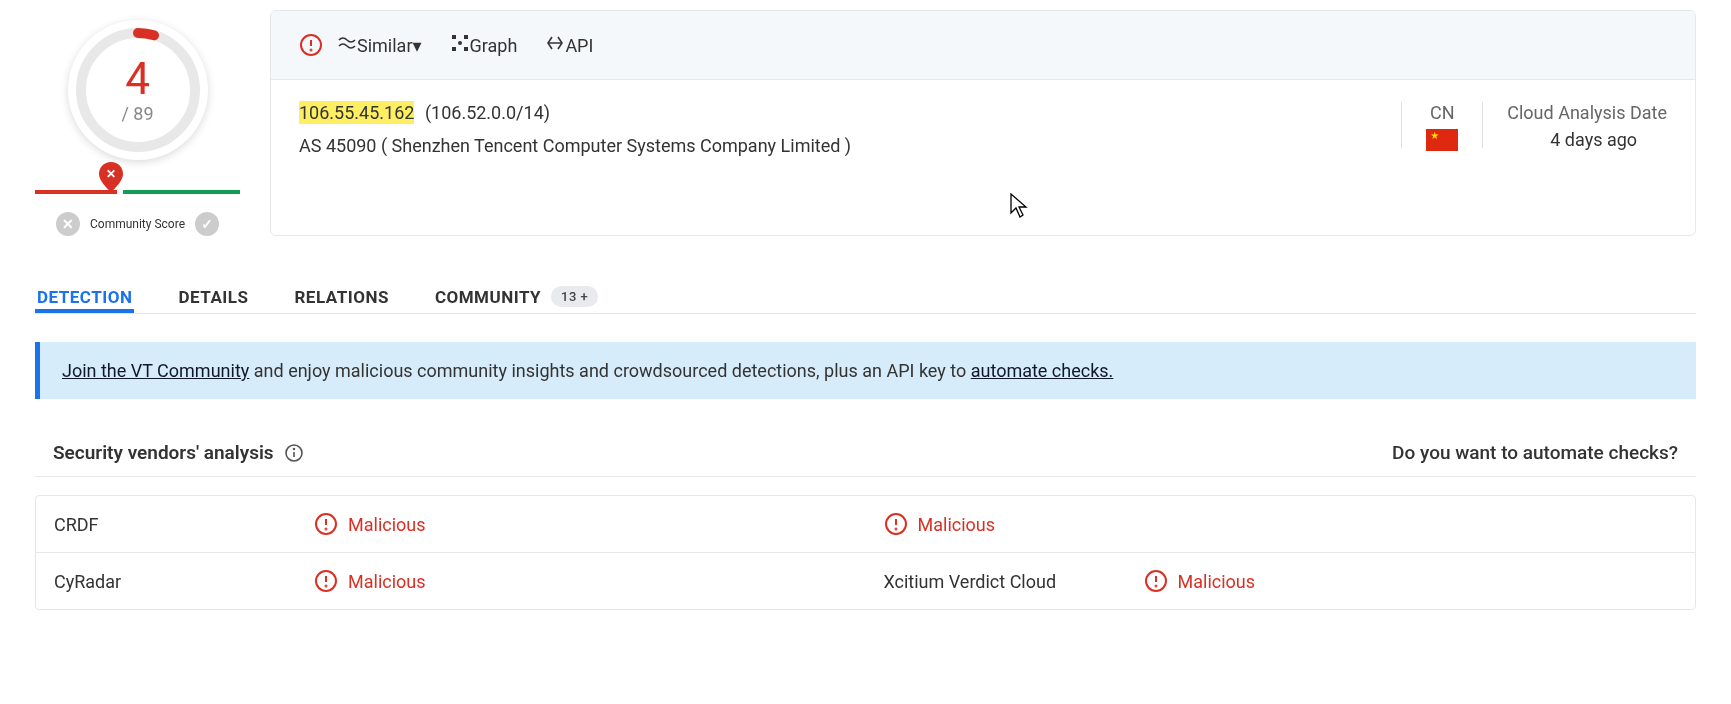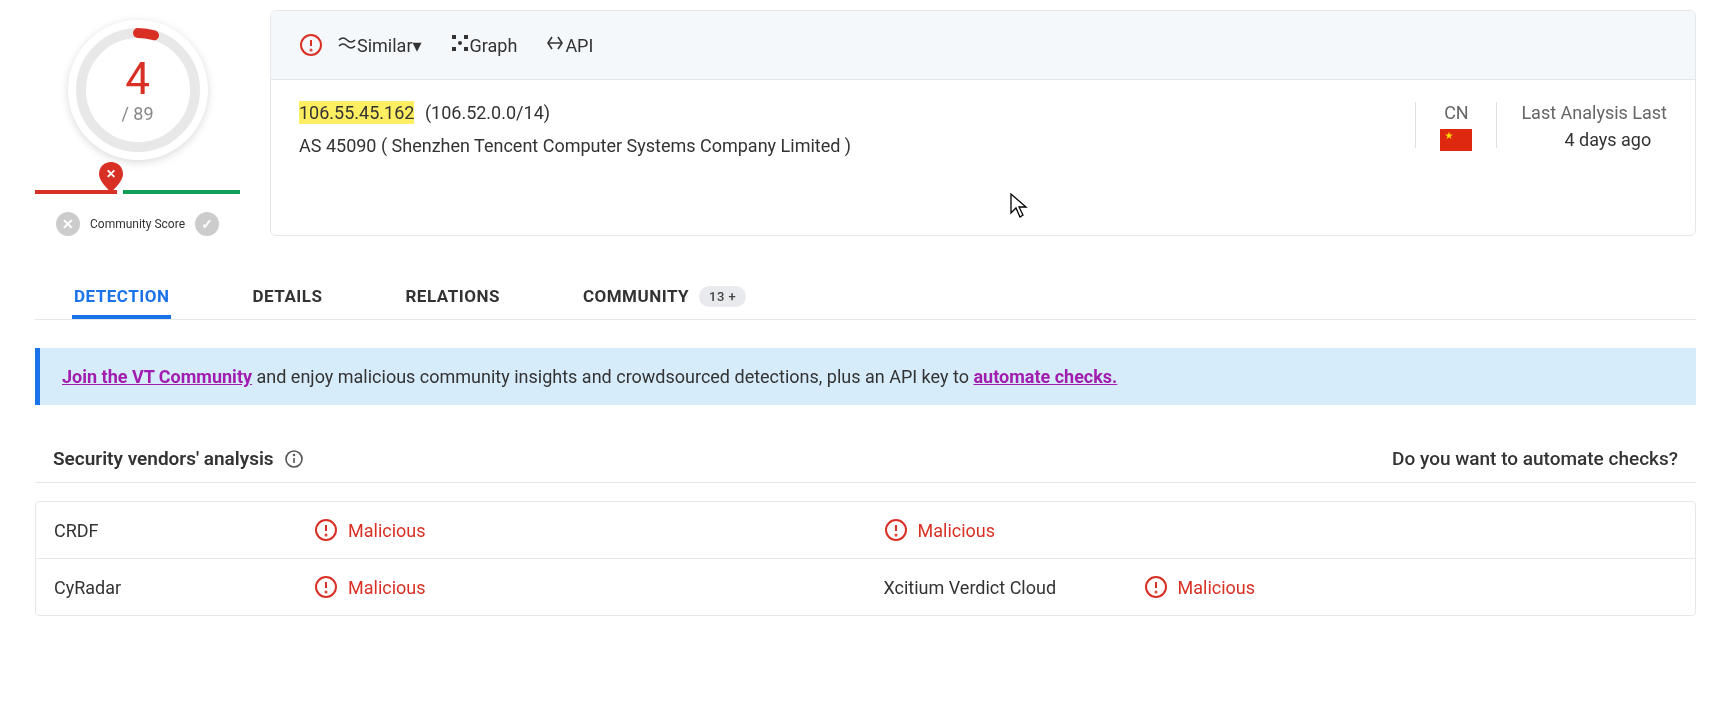--- a/index.html
+++ b/index.html
@@ -159,31 +159,30 @@
   .analysis-label { font-size: 18px; color: #666; margin-bottom: 6px; }
   .analysis-value { font-size: 18px; color: #333; margin-left: 43px; }
   
   .tabs-wrap {
     margin: 38px 35px 0 35px;
     border-bottom: 1px solid #e5e7eb;
     display: flex;
     gap: 42px;
   }
   .tab {
-    padding: 12px 2px 8px 2px;
+    padding: 12px 2px 2px 2px;
     font-size: 17px;
     font-weight: 700;
     letter-spacing: 0.5px;
     color: #333;
     cursor: pointer;
     border-bottom: 4px solid transparent;
     display:flex;
-    align-items:flex-start;
+    align-items:center;
     gap:10px;
-    margin-left:37px;
   }
   .tab.active {
     color: #1a73e8;
     border-bottom-color: #1a73e8;
   }
   .tab-badge {
     background: #e8eaed;
     color: #444;
     font-size: 13px;
     font-weight: 500;
@@ -193,22 +192,22 @@
   
   .promo {
     margin: 28px 35px 0 35px;
     background: #d7ecfb;
     border-left: 5px solid #1a73e8;
     padding: 18px 22px;
     font-size: 18px;
     color: #333;
   }
   .promo a {
-    color: #a21caf;
-    font-weight: 700;
+    color: #0f172a;
+    font-weight: 400;
     text-decoration: underline;
   }
   
   .vendors-section {
     margin: 30px 35px 0 35px;
   }
   .vendors-header {
     display: flex;
     align-items: center;
     padding: 12px 18px;
@@ -352,21 +351,21 @@
         </div>
         <div class="as-line">AS 45090  ( Shenzhen Tencent Computer Systems Company Limited )</div>
       </div>
       <div class="divider-v"></div>
       <div class="country-block">
         <div class="country-code">CN</div>
         <span class="flag"></span>
       </div>
       <div class="divider-v"></div>
       <div class="analysis-block">
-        <div class="analysis-label">Last Analysis Last</div>
+        <div class="analysis-label">Cloud Analysis Date</div>
         <div class="analysis-value">4 days ago</div>
       </div>
     </div>
   </div>
 </div>
 
 <div class="tabs-wrap">
   <div class="tab active">
     <span>DETECTION</span>
   </div>

